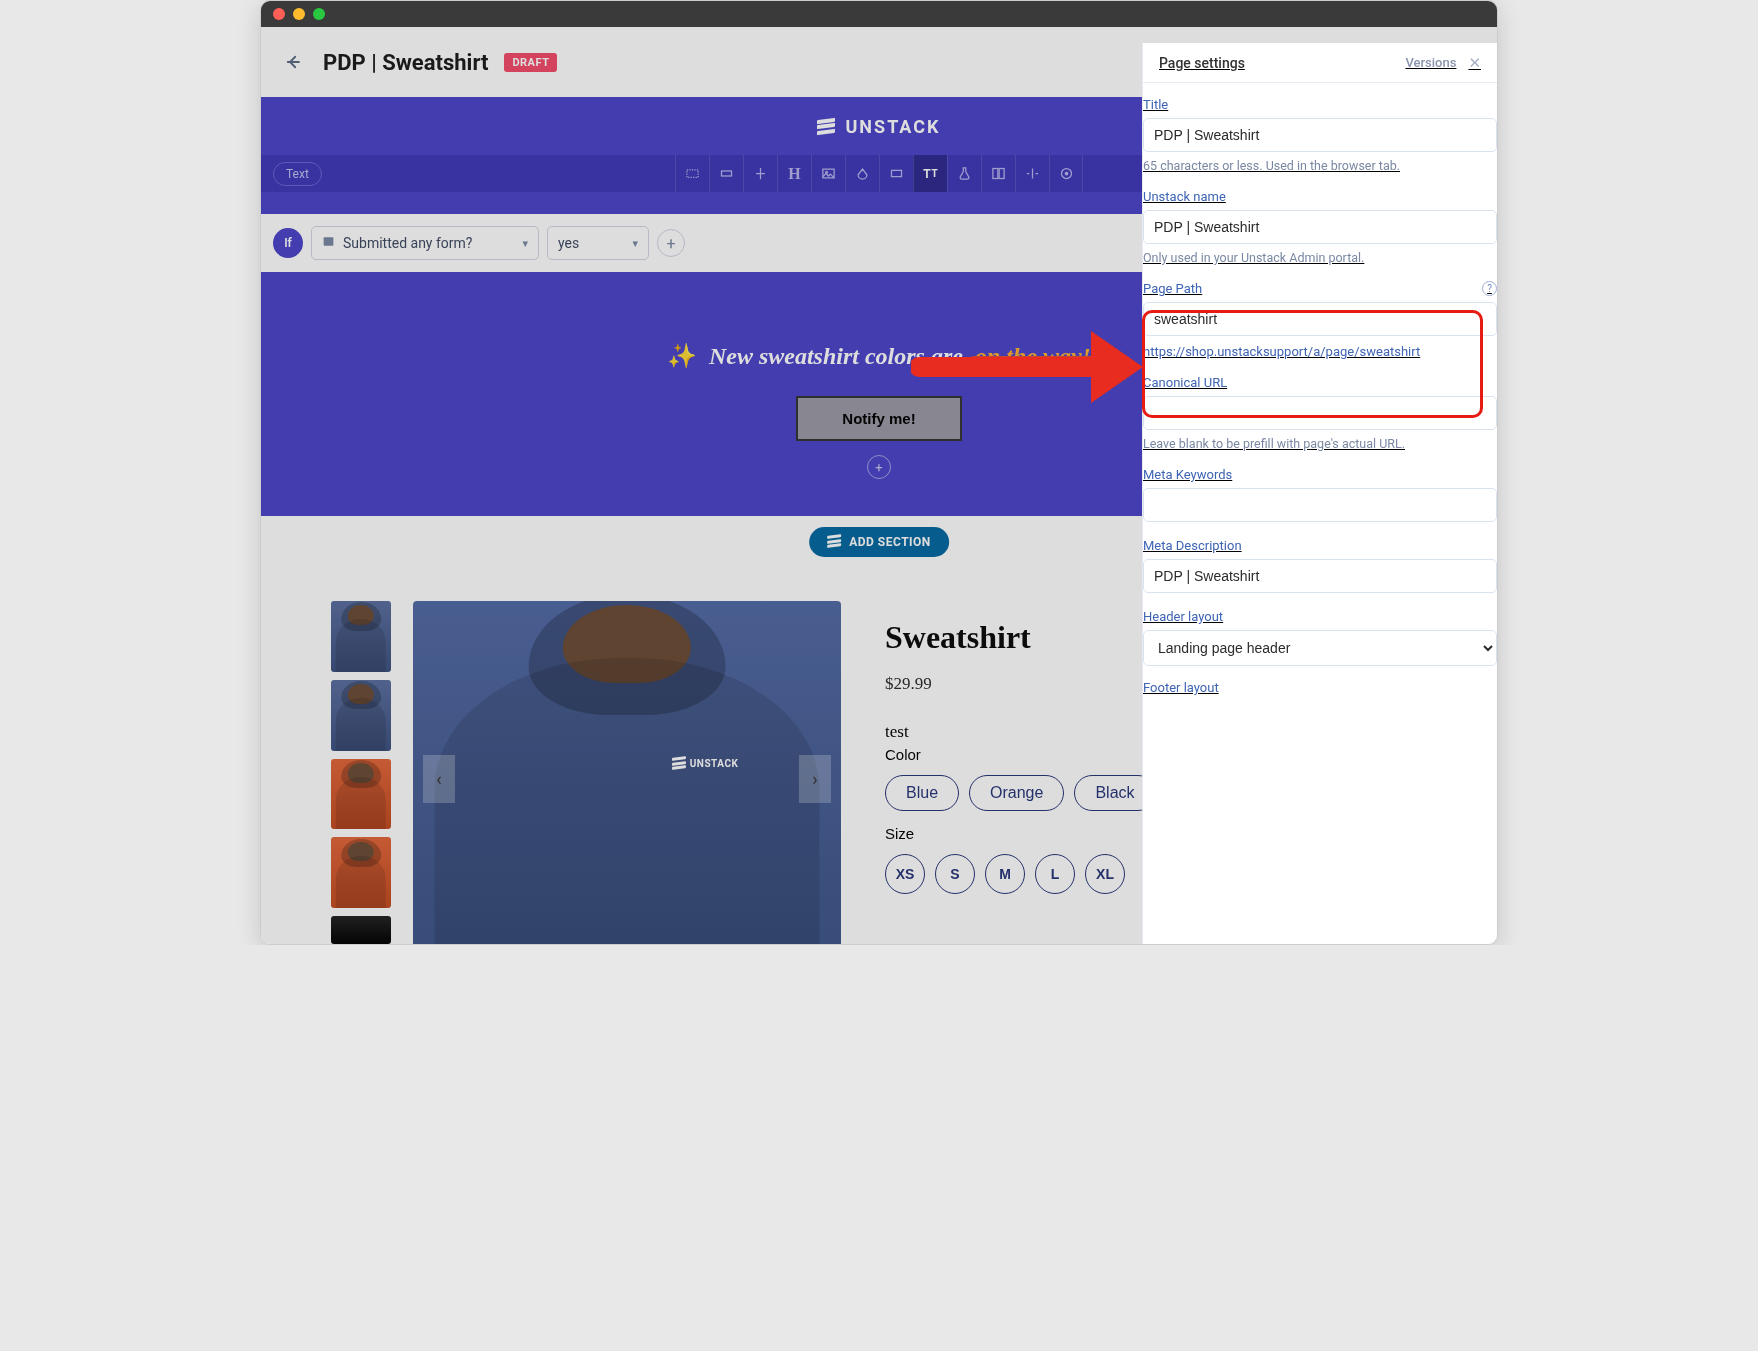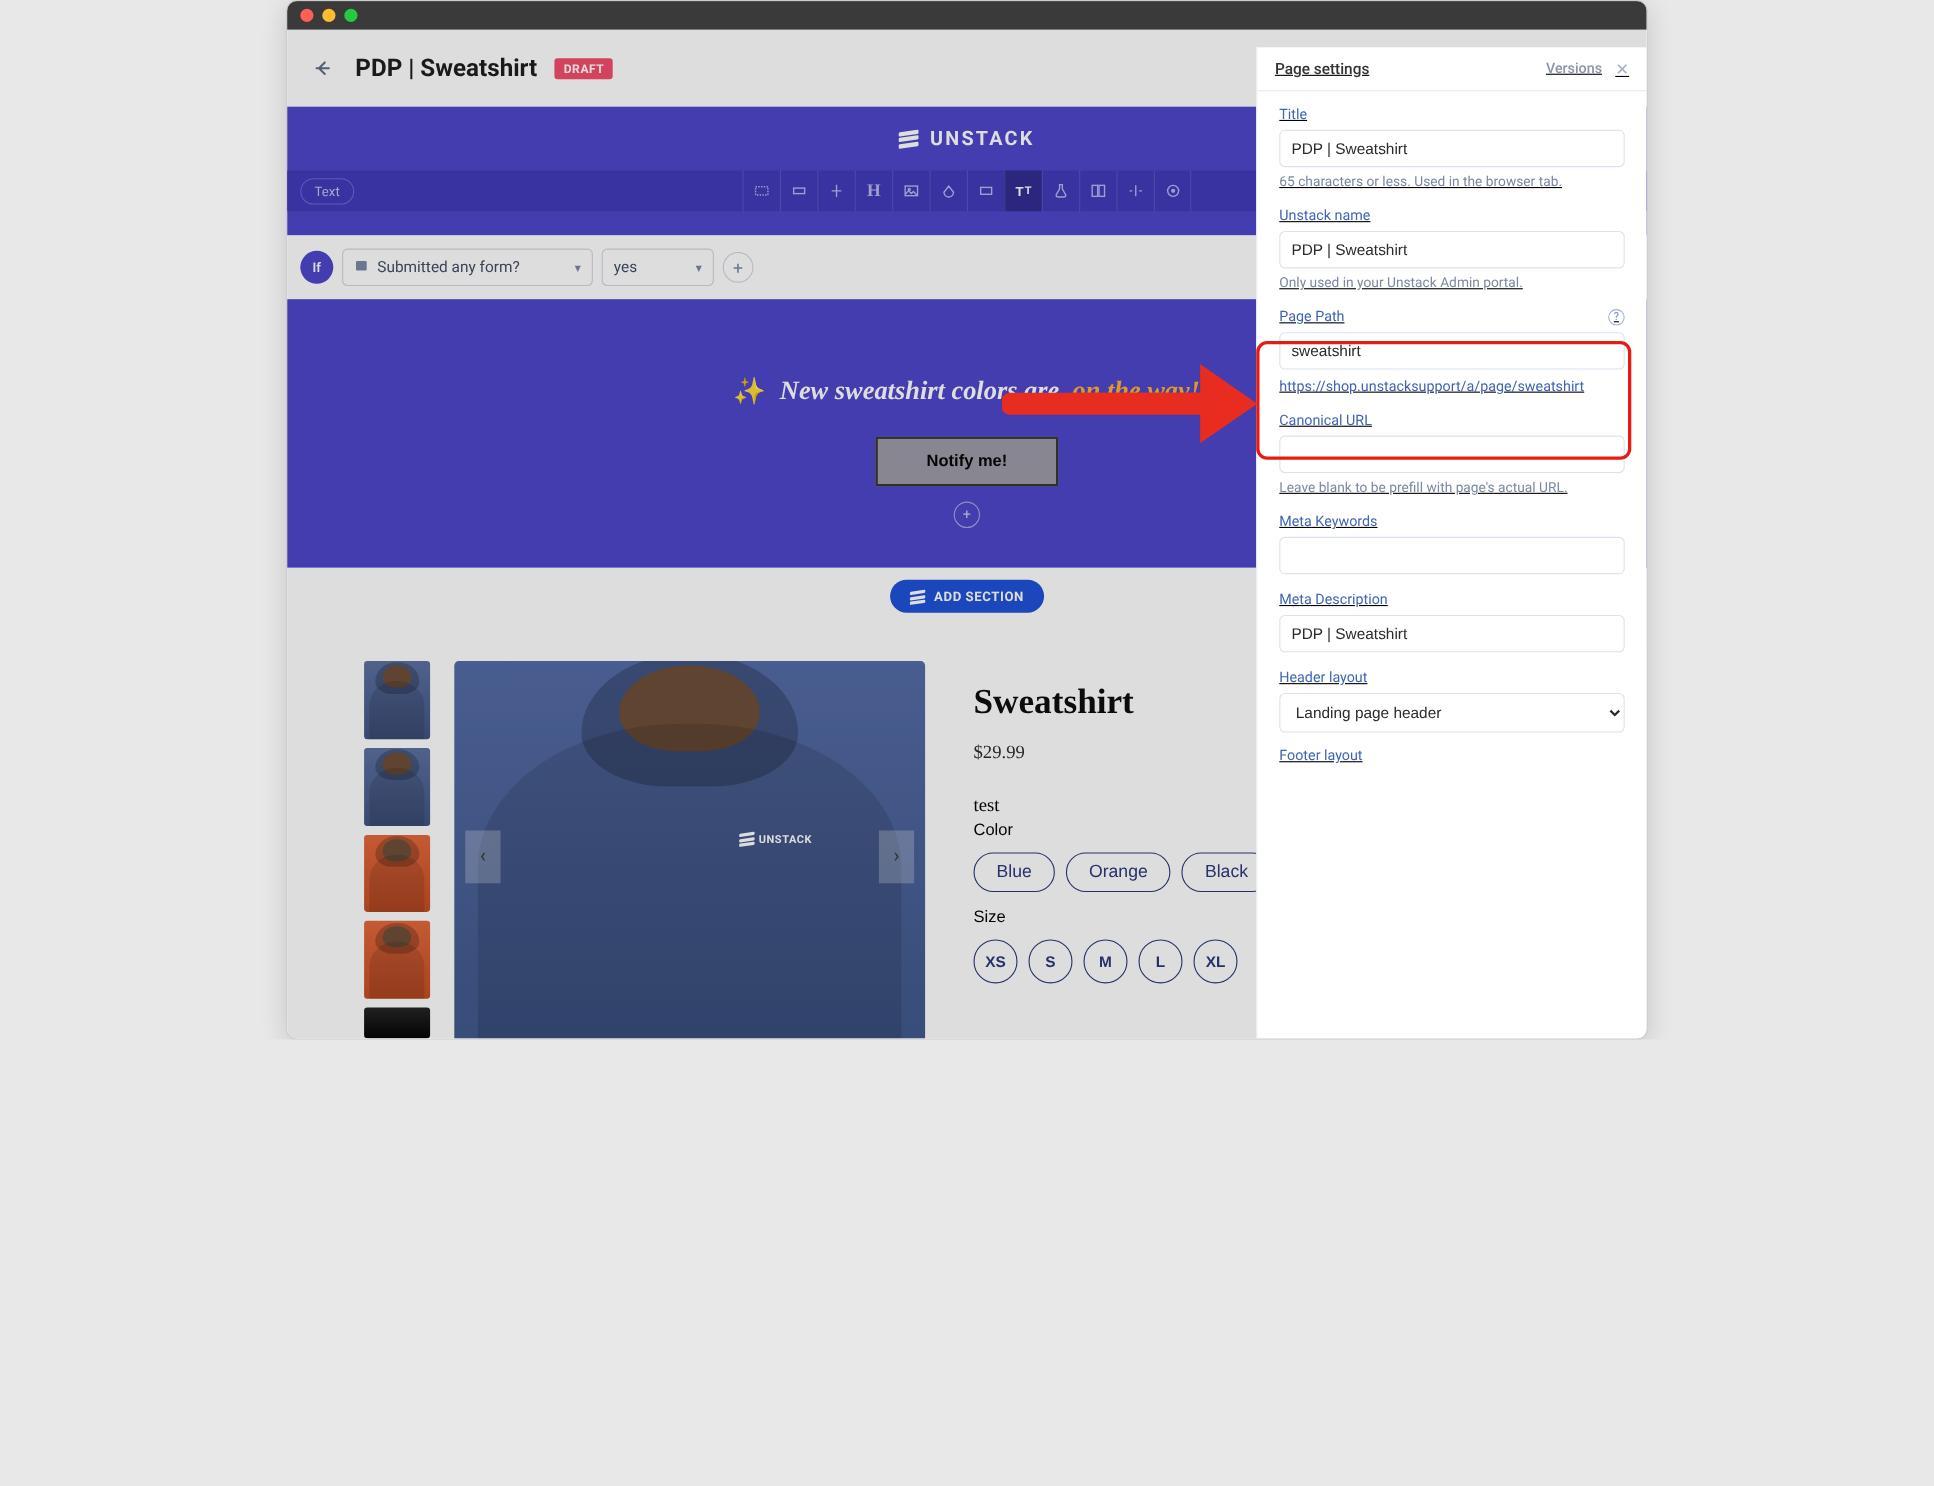--- a/index.html
+++ b/index.html
@@ -32,21 +32,21 @@
   .dd-icon { margin-right:8px; color:#7a88a3; }
   .plus-circ { width:28px; height:28px; border-radius:50%; border:1px solid #cfd5e2; display:flex; align-items:center; justify-content:center; color:#7a88a3; font-size:16px; }
   
   .notify-sec { position:absolute; top:245px; left:0; right:0; height:244px; background:#4a44c9; display:flex; flex-direction:column; align-items:center; padding-top:70px; }
   .sparkle-text { color:#fff; font-size:24px; font-weight:800; font-style:italic; display:flex; align-items:center; gap:12px; font-family:Georgia,serif; }
   .sparkle-text .struck { position:relative; color:#ffb030; }
   .sparkle-text .struck::before{ content:""; position:absolute; left:-4px; right:-4px; top:50%; height:4px; background:#e34a33; border-radius:3px; }
   .notify-btn { margin-top:26px; background:#9a99a6; border:2px solid #333; border-radius:0; padding:12px 44px; font-weight:700; color:#000; font-size:15px; }
   .notify-add { margin-top:14px; width:24px; height:24px; border:1px solid rgba(255,255,255,.5); border-radius:50%; color:rgba(255,255,255,.7); display:flex; align-items:center; justify-content:center; font-size:13px; }
   
-  .add-section-pill { position:absolute; top:500px; left:50%; transform:translateX(-50%); background:#1d4ed8; color:#fff; border-radius:18px; padding:8px 18px; font-size:12px; font-weight:700; letter-spacing:.5px; display:flex; align-items:flex-end; gap:8px; }
+  .add-section-pill { position:absolute; top:500px; left:50%; transform:translateX(-50%); background:#0369a1; color:#fff; border-radius:18px; padding:8px 18px; font-size:12px; font-weight:700; letter-spacing:.5px; display:flex; align-items:flex-start; gap:8px; }
   
   .product-area { position:absolute; top:560px; left:0; right:0; bottom:0; background:#fff; padding:14px 40px 0 70px; display:flex; gap:22px; }
   .thumbs { display:flex; flex-direction:column; gap:8px; }
   .thumb { width:60px; height:76px; background:linear-gradient(#5a6fa0,#3d5180); border-radius:3px; position:relative; overflow:hidden; }
   .thumb.orange { background:linear-gradient(#e2663a,#c34a20); }
   .thumb.black { background:linear-gradient(#222,#000); }
   .carousel { position:relative; width:428px; height:355px; background:linear-gradient(#5169a5,#3d5588); border-radius:4px; overflow:hidden; }
   .car-nav { position:absolute; top:50%; transform:translateY(-50%); width:32px; height:48px; background:rgba(255,255,255,.25); display:flex; align-items:center; justify-content:center; color:#333; font-size:18px; }
   .car-prev{left:10px} .car-next{right:10px}
   .prod-info { flex:1; padding-top:18px; padding-left:22px; font-family:Georgia, 'Times New Roman', serif; }
@@ -57,21 +57,21 @@
   .opt-row { display:flex; gap:10px; margin-top:12px; }
   .opt-pill { border:1px solid #27357a; color:#27357a; border-radius:22px; padding:8px 20px; font-size:16px; font-family:-apple-system, sans-serif; }
   .opt-circle { border:1px solid #27357a; color:#27357a; border-radius:50%; width:40px; height:40px; display:flex; align-items:center; justify-content:center; font-size:14px; font-family:-apple-system, sans-serif; font-weight:600; }
 
   
   .side-panel { position:absolute; top:16px; right:0; bottom:0; width:355px; background:#fff; z-index:10; border-left:1px solid #e6eaf2; display:flex; flex-direction:column;text-decoration:underline; }
   .sp-header { height:40px; border-bottom:1px solid #e6eaf2; display:flex; align-items:center; padding:0 16px; font-size:14px; color:#333; font-weight:500; }
   .sp-header-spacer { flex:1; }
   .sp-versions { color:#8a94ad; font-size:13px; margin-right:12px; }
   .sp-close { color:#a7b0c4; font-size:15px; cursor:pointer; }
-  .sp-body { flex:1; overflow-y:auto; padding:14px 20px 20px; font-size:13px; }
+  .sp-body { flex:1; overflow-y:auto; padding:14px 0 20px; font-size:13px; }
   .field-label { color:#3e64b4; font-size:13px; margin-bottom:6px; display:flex; align-items:center; justify-content:space-between; }
   .help-ic { width:15px; height:15px; border:1px solid #9fb0d5; border-radius:50%; color:#6d87c4; font-size:10px; display:flex; align-items:center; justify-content:center; }
   .text-input { width:100%; border:1px solid #dbe2ef; border-radius:5px; padding:8px 10px; font-size:14px; color:#2b2b2b; }
   .select-input { width:100%; border:1px solid #dbe2ef; border-radius:5px; padding:8px 10px; font-size:14px; color:#2b2b2b; background:#fff; appearance:auto; }
   .hint { color:#7a88a3; font-size:12.5px; margin-top:6px; margin-bottom:16px; }
   .url-preview { color:#3e64b4; font-size:13px; margin-top:8px; }
   .field-group { margin-bottom:14px; }
   .hl-box { position:absolute; border:3px solid #e61b12; border-radius:10px; pointer-events:none; z-index:30; }
 
   

